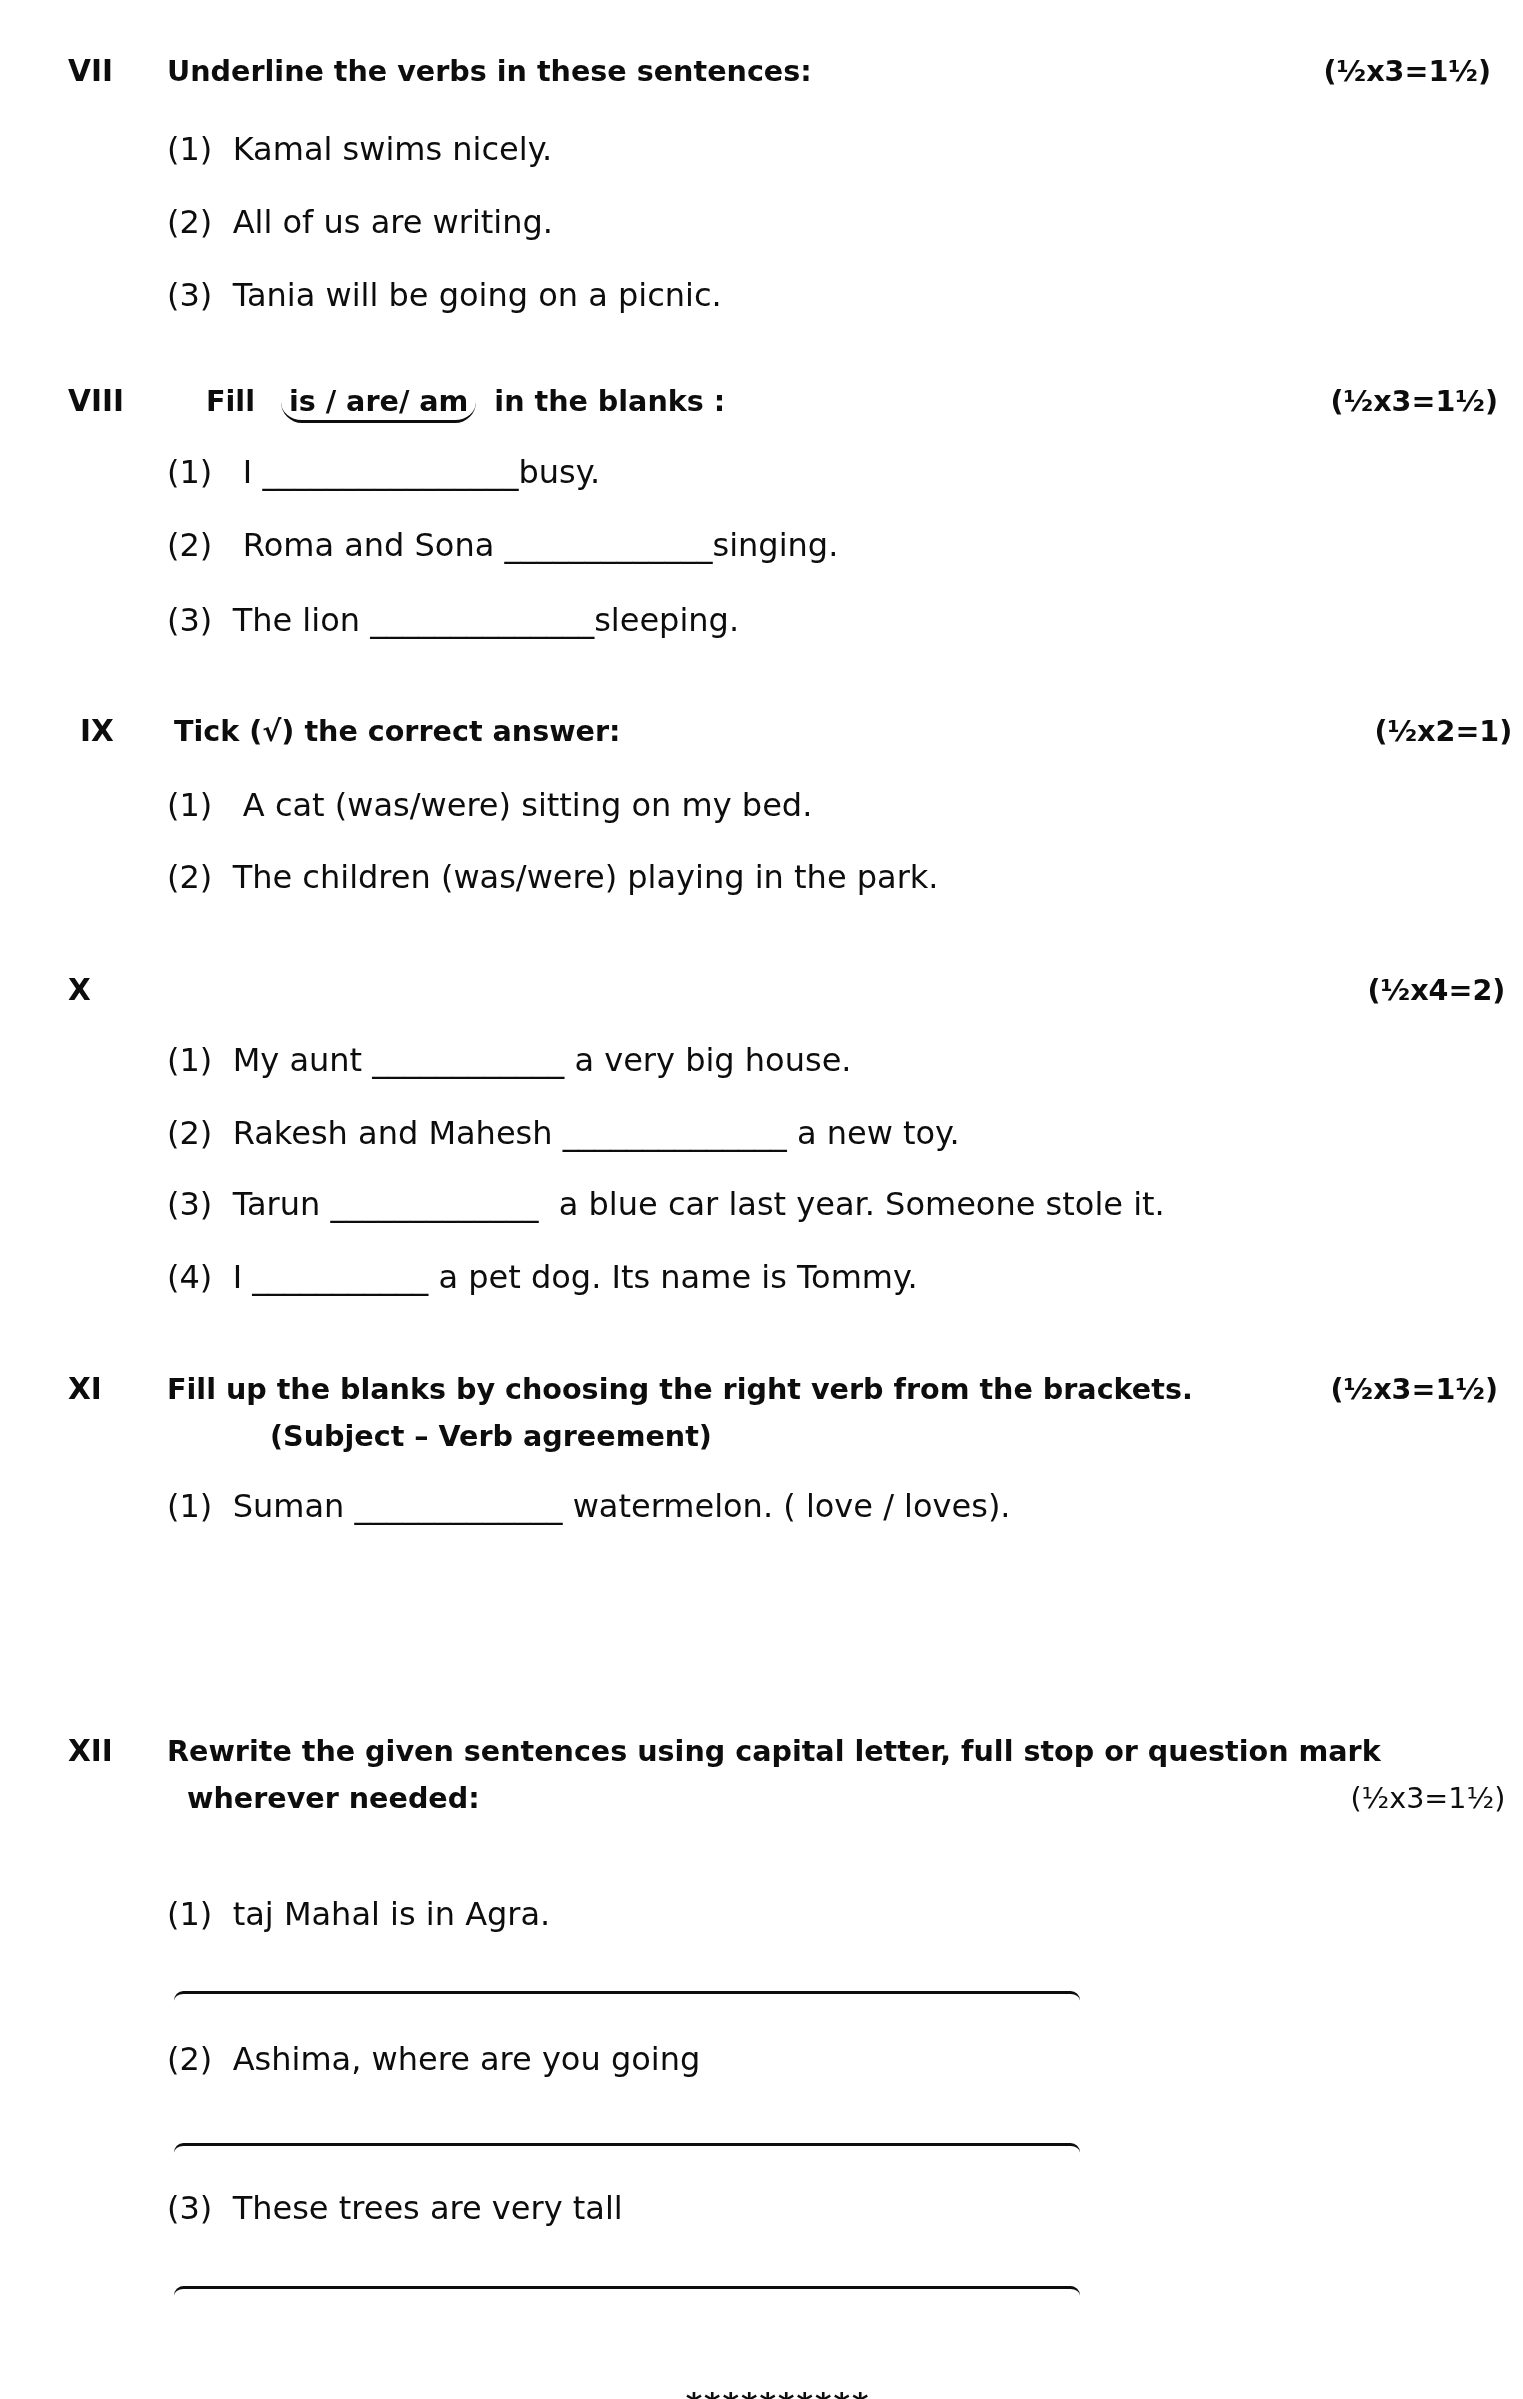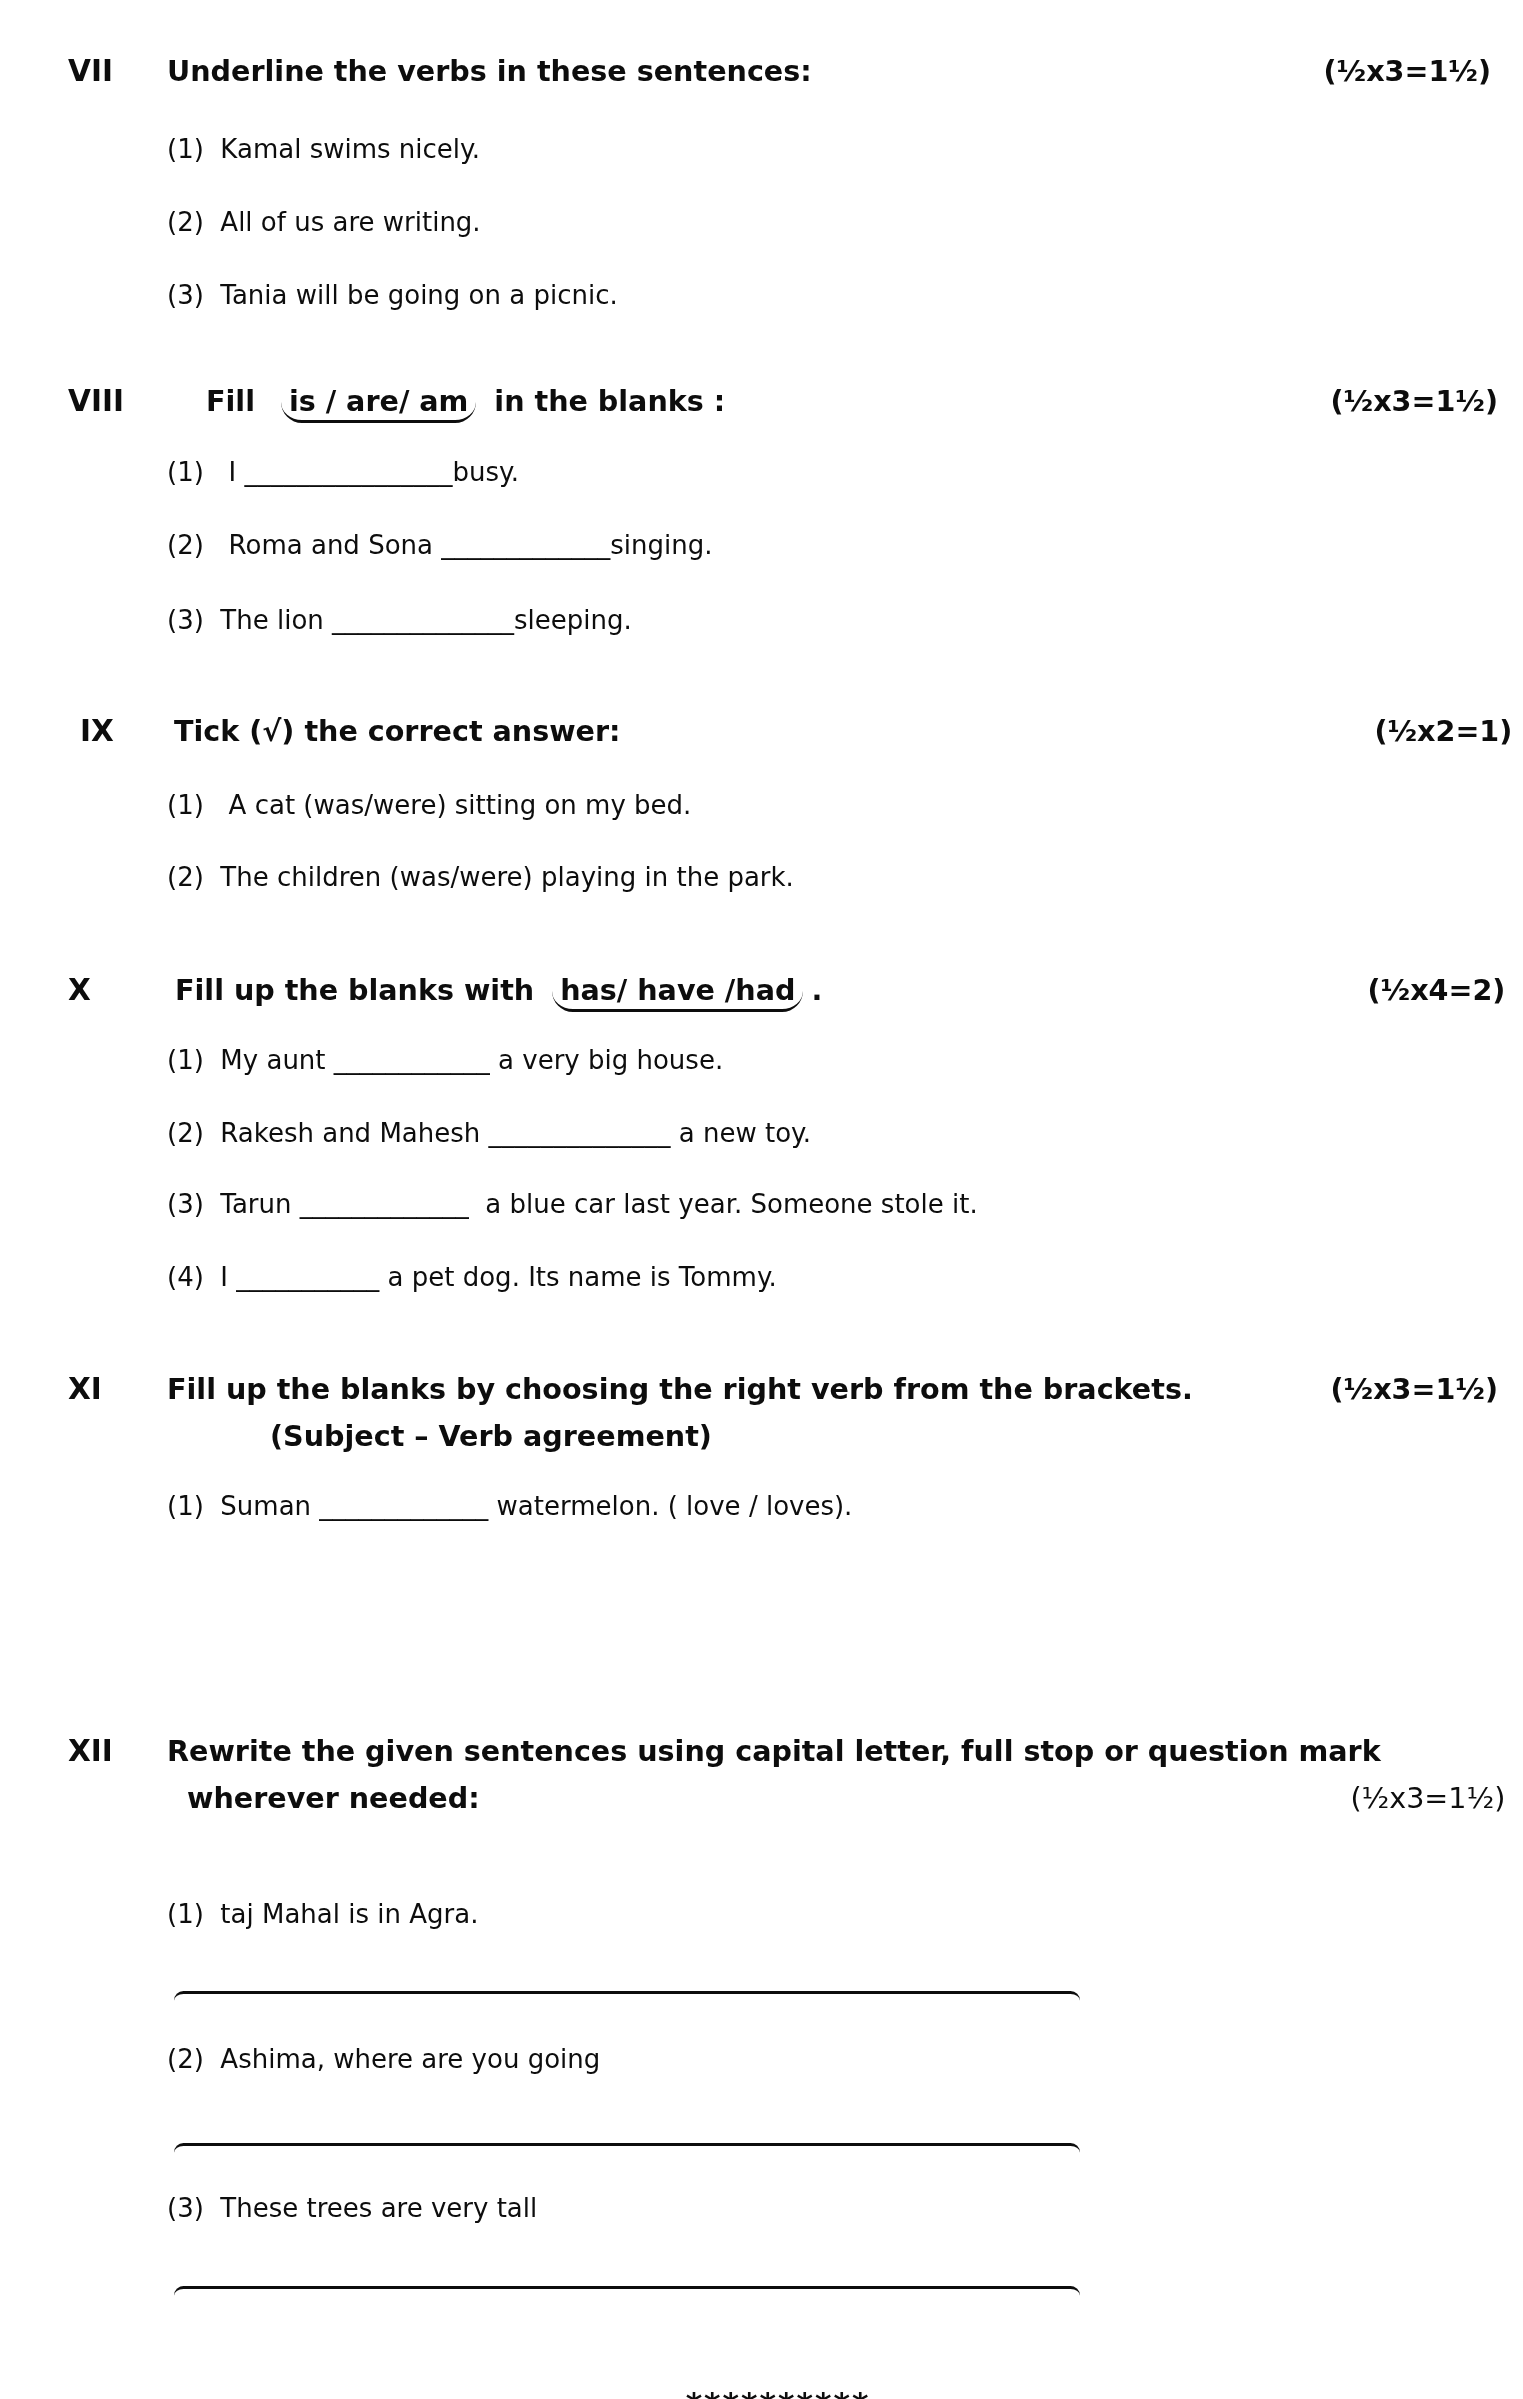--- a/index.html
+++ b/index.html
@@ -25,21 +25,21 @@
     line-height: 39px;
   }
   .marks {
     font-weight: bold;
     font-size: 28.6px;
     line-height: 39px;
     text-align: right;
   }
   .marks.regular { font-weight: normal; }
   .item {
-    font-size: 26px;
+    font-size: 32px;
     line-height: 35px;
   }
   .uline {
     border-bottom: 3.9px solid #0d0d0d;
     padding-bottom: 2px;
   }
   .rule {
     position: absolute;
     height: 0;
     border-top: 3px solid #0d0d0d;
@@ -73,21 +73,20 @@
   <div class="abs item" style="left:143px; top:504px;">(2)   Roma and Sona _____________singing.</div>
   <div class="abs item" style="left:143px; top:579px;">(3)  The lion ______________sleeping.</div>
 
   <div class="abs num" style="left:44px; top:688px;margin-left:12px;">IX</div>
   <div class="abs htitle" style="left:150px; top:688px;">Tick (√) the correct answer:</div>
   <div class="abs marks" style="right:19.7px; top:688px;">(½x2=1)</div>
   <div class="abs item" style="left:143px; top:764px;">(1)   A cat (was/were) sitting on my bed.</div>
   <div class="abs item" style="left:143px; top:836px;">(2)  The children (was/were) playing in the park.</div>
 
   <div class="abs num" style="left:44px; top:947px;">X</div>
-  <div class="abs htitle" style="left:143px; top:947px;"><span>Fill up the blanks with </span><span class="uline">has/ have /had</span><span>.</span></div>
   <div class="abs marks" style="right:26.6px; top:947px;">(½x4=2)</div>
   <div class="abs item" style="left:143px; top:1019px;">(1)  My aunt ____________ a very big house.</div>
   <div class="abs item" style="left:143px; top:1092px;">(2)  Rakesh and Mahesh ______________ a new toy.</div>
   <div class="abs item" style="left:143px; top:1163px;">(3)  Tarun _____________  a blue car last year. Someone stole it.</div>
   <div class="abs item" style="left:143px; top:1236px;">(4)  I ___________ a pet dog. Its name is Tommy.</div>
 
   <div class="abs num" style="left:44px; top:1346px;">XI</div>
   <div class="abs htitle" style="left:143px; top:1346px;">Fill up the blanks by choosing the right verb from the brackets.</div>
   <div class="abs marks" style="right:34px; top:1346px;">(½x3=1½)</div>
   <div class="abs htitle" style="left:246px; top:1393px;">(Subject – Verb agreement)</div>

